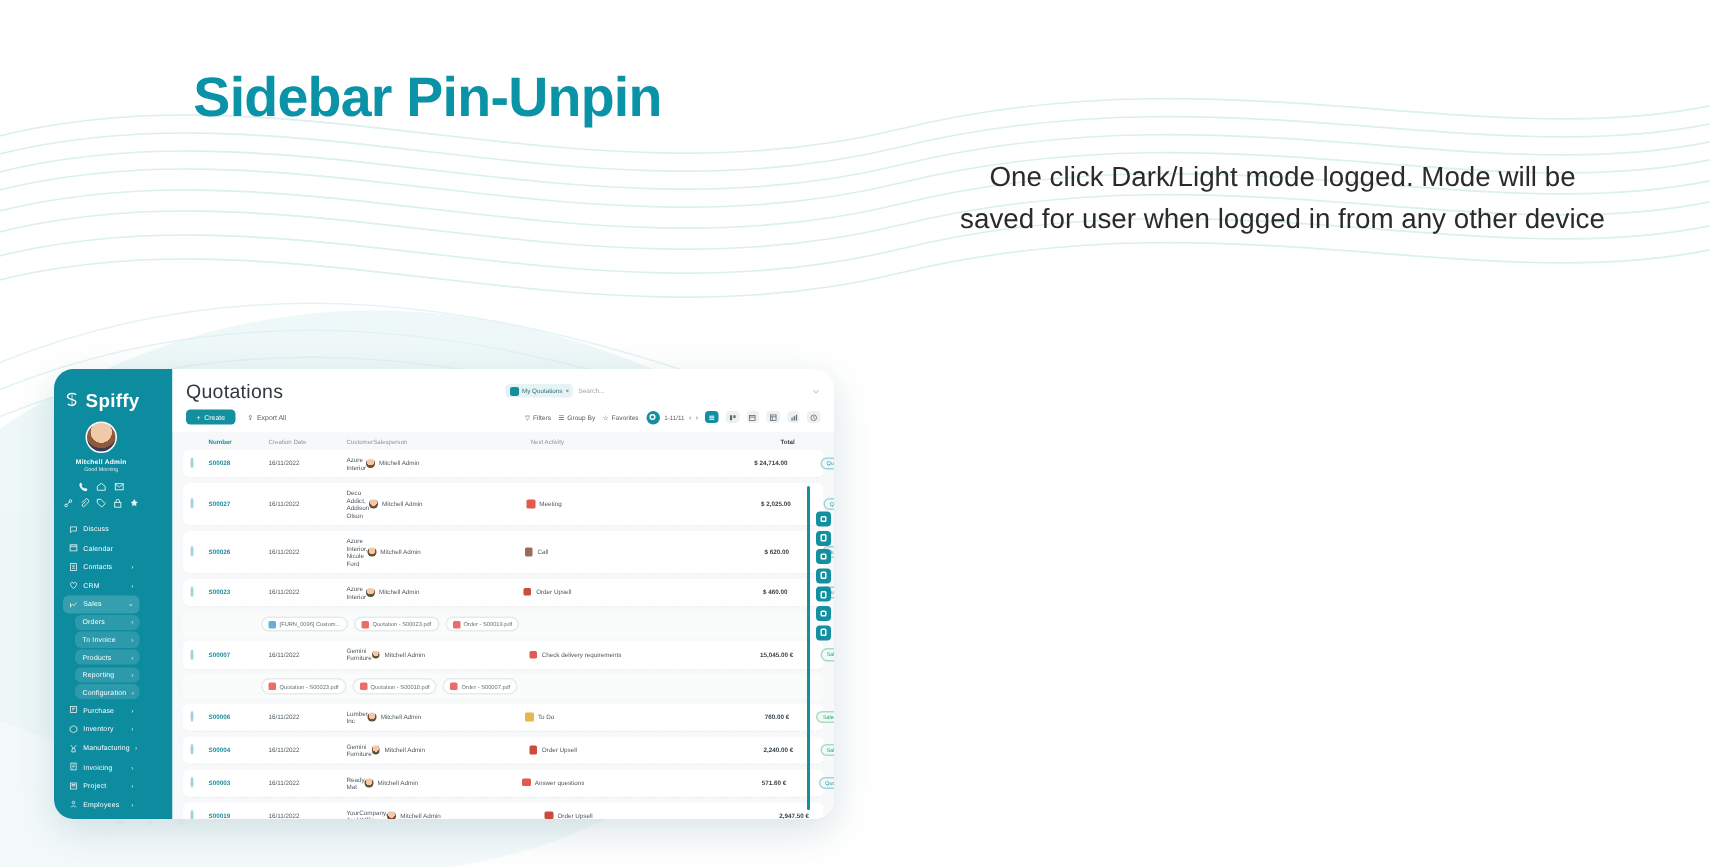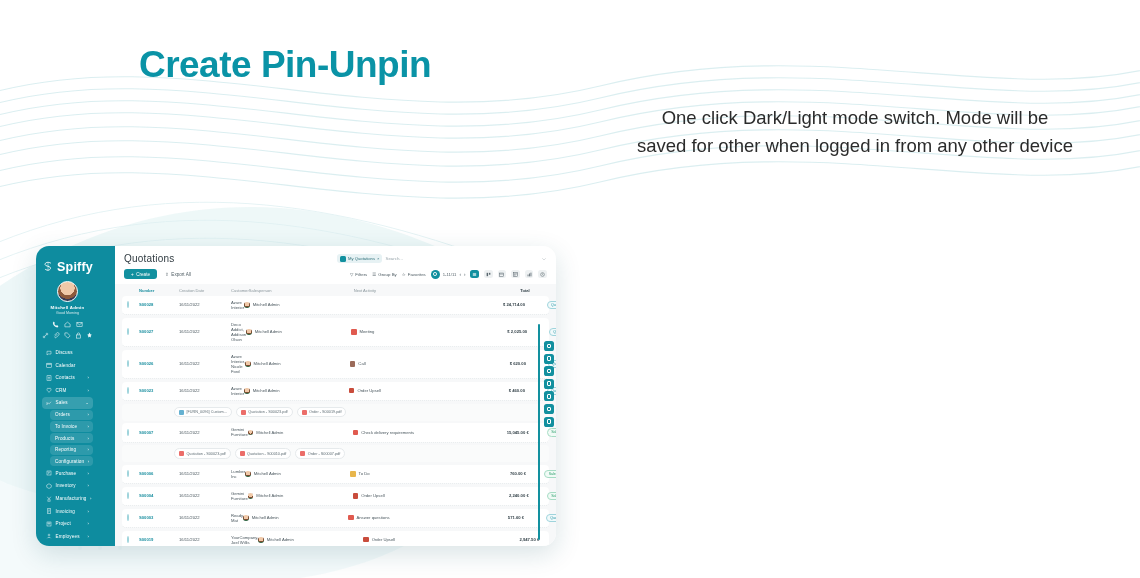--- a/index.html
+++ b/index.html
@@ -67,21 +67,21 @@
   .mi .mic { width: 6px; height: 6px; flex: 0 0 6px; opacity: .95; }
   .mi .mlabel { flex: 1; letter-spacing: .15px; }
   .mi .marr { font-size: 4.4px; opacity: .9; }
   .mi.active { background: rgba(255,255,255,0.17); }
   .mi.sub { background: rgba(255,255,255,0.13); margin-left: 8px; padding-left: 5px; }
 
   
   .content { flex: 1; background: #f7f8f9; position: relative; overflow: hidden; }
   .topbar { background: #ffffff; padding: 7px 9px 5px; }
   .tb-row1 { display: flex; align-items: center; justify-content: space-between; }
-  .page-title { font-size: 10px; color: #2f3a40; letter-spacing: .2px; }
+  .page-title { font-size: 13px; color: #2f3a40; letter-spacing: .2px; }
   .searchbox { display: flex; align-items: center; gap: 3px; width: 210px; }
   .facet { display: flex; align-items: center; gap: 2px; background: #e7f2f4; border-radius: 3px; padding: 1.4px 3px; }
   .facet-ic { width: 6px; height: 6px; background: #12909f; border-radius: 1.5px; }
   .facet-tx { font-size: 4.2px; color: #2e6f79; }
   .facet-x { font-size: 4.2px; color: #2e6f79; }
   .search-ph { font-size: 4.4px; color: #9aa7ad; }
   .search-line { flex:1; }
   .tb-gear { width: 6px; height: 6px; opacity: .45; }
 
   .tb-row2 { display: flex; align-items: center; justify-content: space-between; margin-top: 5px; }
@@ -169,21 +169,21 @@
       <circle cx="120" cy="530" r="2"></circle>
     <circle cx="80" cy="548" r="2"></circle>
       <circle cx="100" cy="548" r="2"></circle>
       <circle cx="120" cy="548" r="2"></circle>
   </g>
 </svg>
 
 <div class="panels">
 
   <div class="panel">
-    <div class="headline">Create Pin-Unpin</div>
+    <div class="headline">Sidebar Pin-Unpin</div>
 
     <div class="window win-left">
 
       <div class="sidebar">
         <div class="brand">
           <svg class="brand-mark" viewBox="0 0 24 24">
             <path d="M17 5 C12 2, 6 4, 6 8 C6 12, 17 11, 17 15 C17 19, 11 21, 7 18" fill="none" stroke="#fff" stroke-width="1.8" stroke-linecap="round"></path>
             <path d="M12 3 L12 21" stroke="#fff" stroke-width="1.2" opacity=".8"></path>
           </svg>
           <span class="brand-text">Spiffy</span>
@@ -652,16 +652,16 @@
             </span>
           <span class="sbtn">
               <span></span>
             </span>
         </div>
       </div>
     </div>
   </div>
 
   <div class="panel">
-    <div class="subline">One click Dark/Light mode switch. Mode will be saved for other when logged in from any other device</div>
+    <div class="subline">One click Dark/Light mode logged. Mode will be saved for user when logged in from any other device</div>
 
   </div>
 </div>
 
 </body></html>

